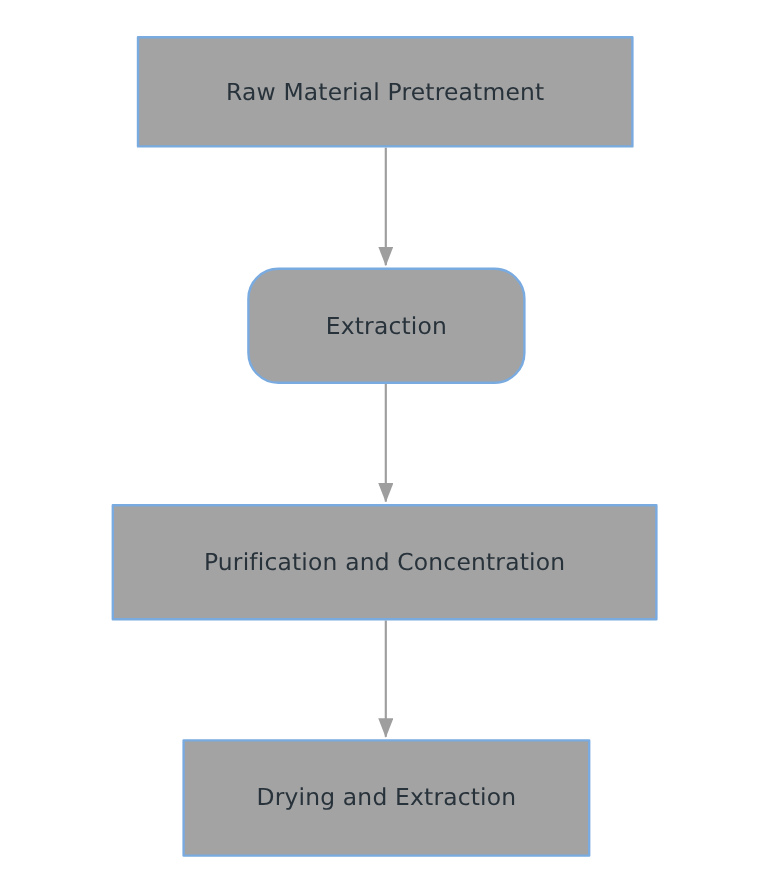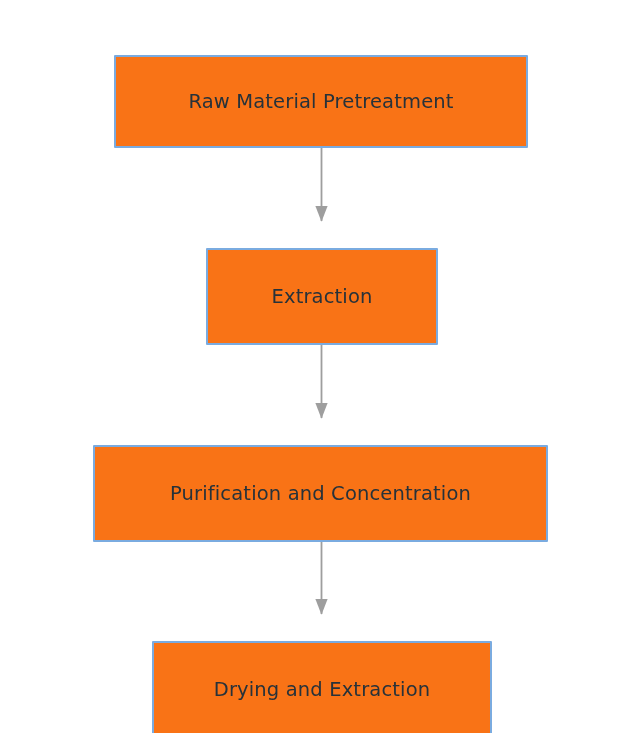--- a/index.html
+++ b/index.html
@@ -24,40 +24,39 @@
     position: absolute;
     left: 0;
     top: 0;
     width: 643px;
     height: 733px;
     pointer-events: none;
   }
   .node {
     position: absolute;
     box-sizing: border-box;
-    background: #f97316;
+    background: #a3a3a3;
     border: 2px solid #7aabe0;
     border-radius: 1px;
     display: flex;
     align-items: center;
     justify-content: center;
     text-align: center;
-    margin-top: 25px;
   }
   .node-label {
     font-size: 19.5px;
     font-weight: 400;
     color: #27323a;
     letter-spacing: 0.15px;
     line-height: 1.2;
     white-space: nowrap;
   }
   
   #node-pretreatment { left: 114px; top: 30px;  width: 414px; height: 93px; }
-  #node-extraction   { left: 206px; top: 223px; width: 232px; height: 97px; }
+  #node-extraction   { left: 206px; top: 223px; width: 232px; height: 97px; border-radius: 26px; }
   #node-purification { left: 93px;  top: 420px; width: 455px; height: 97px; text-align: right; }
   #node-drying       { left: 152px; top: 616px; width: 340px; height: 98px; }
 </style>
 </head>
 <body>
 
 <div id="flow-canvas">
 
   <svg id="edge-layer" width="643" height="733" viewBox="0 0 643 733" xmlns="http://www.w3.org/2000/svg">
     <defs>

